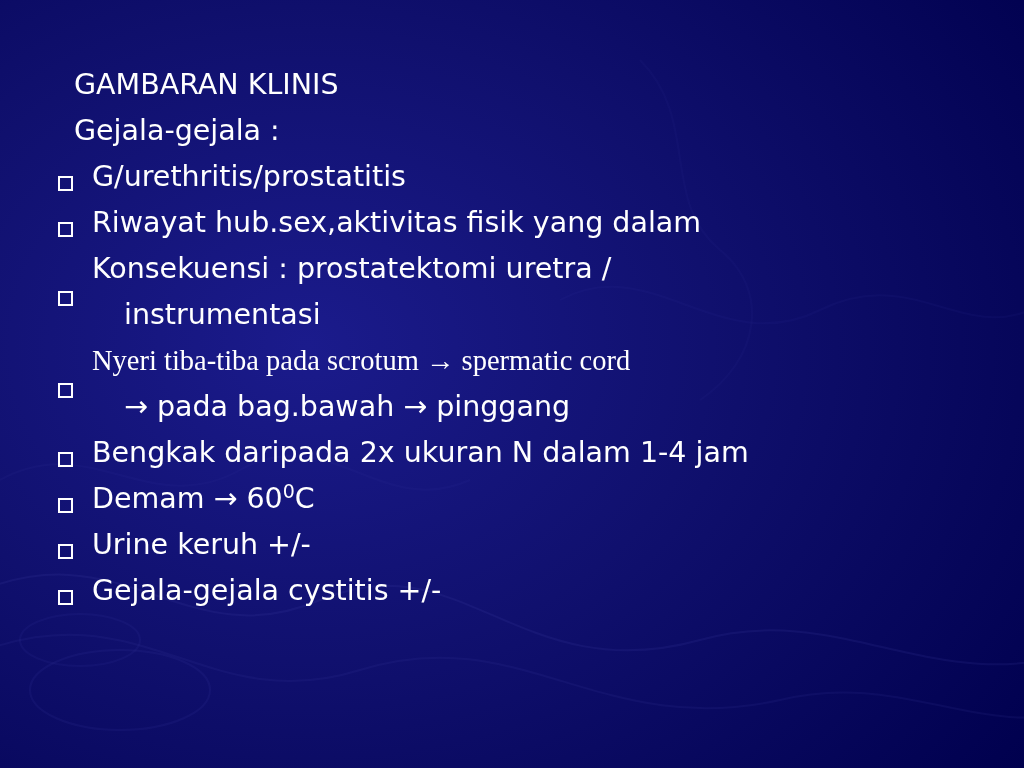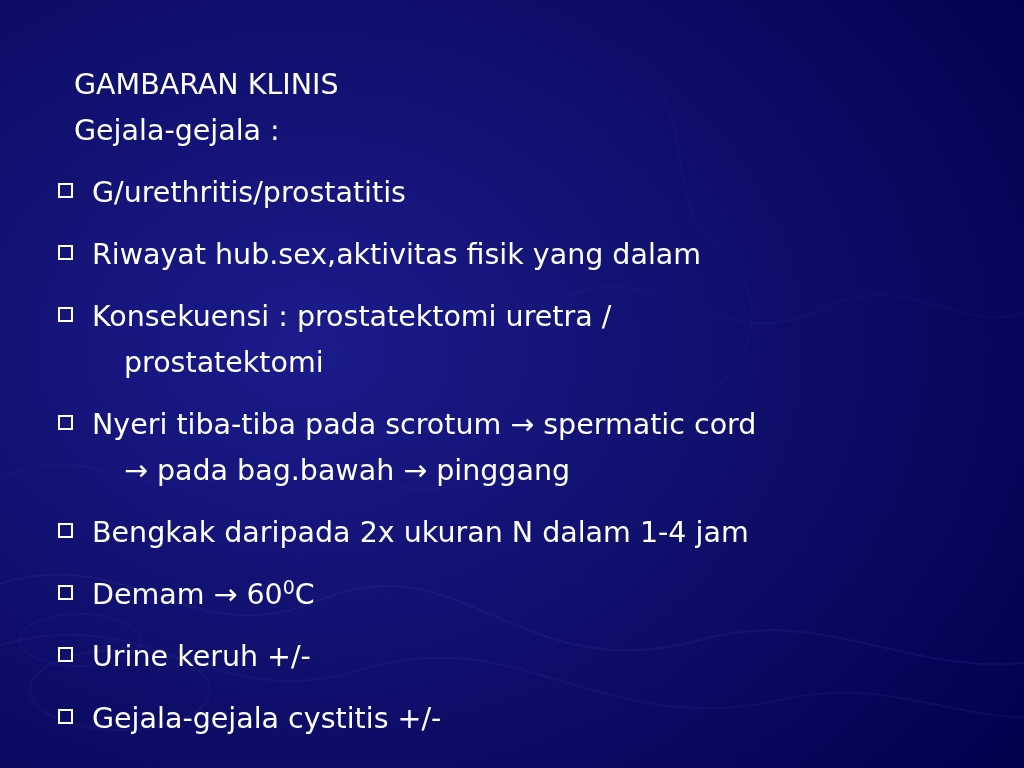--- a/index.html
+++ b/index.html
@@ -39,22 +39,21 @@
     font-size: 28.5px;
     line-height: 46px;
     white-space: nowrap;
   }
   .plain {
     padding-left: 4px;
     margin-left: 12px;
   }
   .bullet-row {
     display: flex;
-    align-items: flex-start;
-    margin-top: 16px;
+    align-items: center;
   }
   .bullet-mark {
     flex: 0 0 auto;
     width: 34px;
     padding-top: 13px;
     box-sizing: border-box;
   }
   .bullet-mark .sq {
     display: block;
     width: 15px;
@@ -118,30 +117,30 @@
         </span>
       <span class="bullet-text">Riwayat hub.sex,aktivitas fisik yang dalam</span>
     </div>
 
     <div class="bullet-row">
       <span class="bullet-mark">
           <span class="sq"></span>
         </span>
       <span class="bullet-text">
         <span class="justify-two" style="display:block;width:845px;">Konsekuensi : prostatektomi uretra /</span>
-        <span class="indent-cont" style="display:block;">prostatektomi</span>
+        <span class="indent-cont" style="display:block;">instrumentasi</span>
       </span>
     </div>
 
     <div class="bullet-row">
       <span class="bullet-mark">
           <span class="sq"></span>
         </span>
       <span class="bullet-text">
-        <span class="justify-two arrow" style="display:block;width:845px;">Nyeri tiba-tiba pada scrotum → spermatic cord</span>
+        <span class="justify-two arrow" style="display:block;width:845px;font-family:Liberation Serif, serif;">Nyeri tiba-tiba pada scrotum → spermatic cord</span>
         <span class="indent-cont arrow" style="display:block;">→ pada bag.bawah → pinggang</span>
       </span>
     </div>
 
     <div class="bullet-row">
       <span class="bullet-mark">
           <span class="sq"></span>
         </span>
       <span class="bullet-text">Bengkak daripada 2x ukuran N dalam 1-4 jam</span>
     </div>

